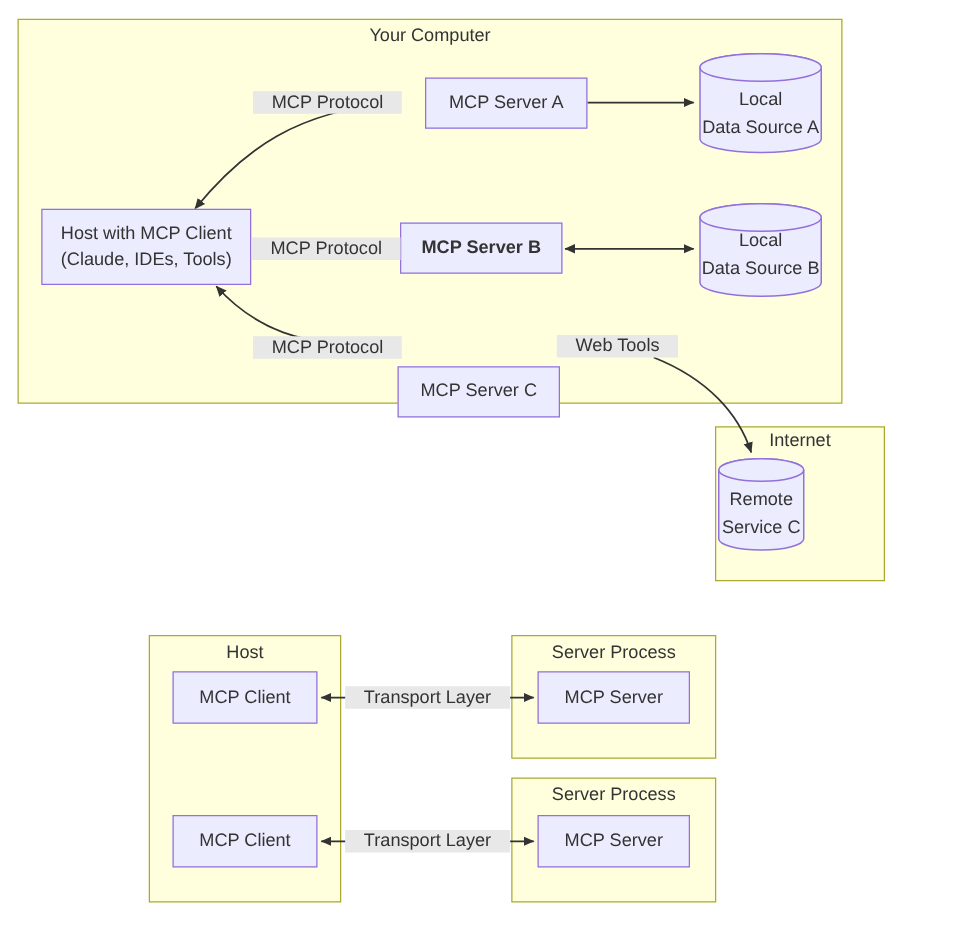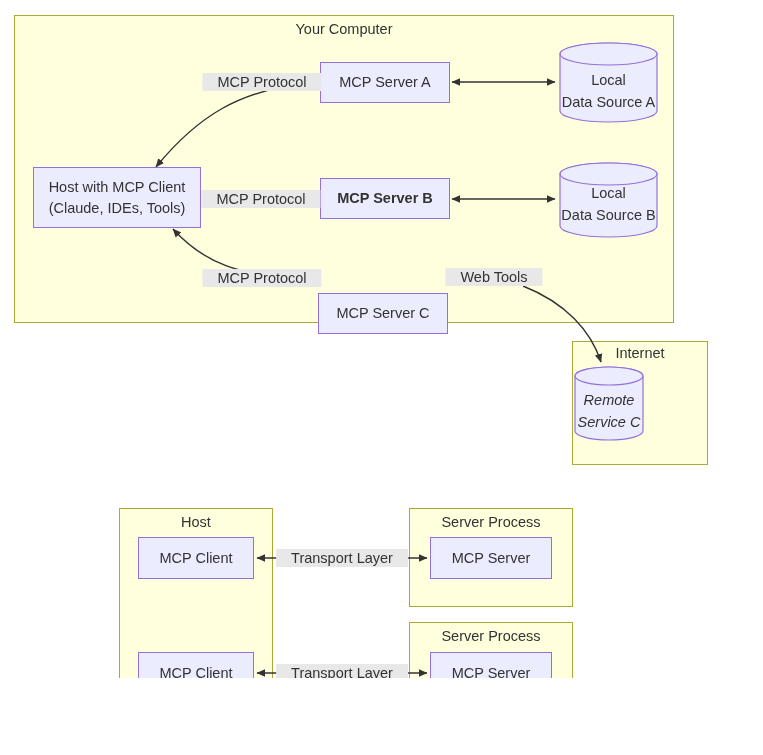--- a/index.html
+++ b/index.html
@@ -6,21 +6,21 @@
     --container-fill:#ffffde;
     --container-border:#aaaa33;
     --node-fill:#ececff;
     --node-border:#9370db;
     --label-bg:#e8e8e8;
     --line-color:#333333;
     --text-color:#333333;
   }
   html,body{margin:0;padding:0;background:#ffffff;}
   .canvas{
-    position:relative;width:763px;height:678px;background:#ffffff;overflow:hidden;
+    position:relative;width:763px;height:755px;background:#ffffff;overflow:hidden;
     font-family:"Liberation Sans", sans-serif;color:var(--text-color);font-size:14.5px;
   }
   .cluster{
     position:absolute;background:var(--container-fill);
     border:1px solid var(--container-border);box-sizing:border-box;z-index:1;
   }
   .cluster-title{
     position:absolute;left:0;right:0;top:5px;text-align:center;
     color:var(--text-color);z-index:2;
   }
@@ -99,21 +99,21 @@
     <path class="edge" d="M523,286 C566,303 591,331 601,362" marker-end="url(#arrowE)"></path>
     <path class="edge" d="M257,558 L427,558" marker-start="url(#arrowS)" marker-end="url(#arrowE)"></path>
     <path class="edge" d="M257,673 L427,673" marker-start="url(#arrowS)" marker-end="url(#arrowE)"></path>
   </svg>
 
   <div class="node" style="left:33px;top:167px;width:168px;height:61px;">
     <div>Host with MCP Client</div>
     <div>(Claude, IDEs, Tools)</div>
   </div>
 
-  <div class="node" style="left:320px;top:62px;width:130px;height:41px;">
+  <div class="node" style="left:340px;top:62px;width:130px;height:41px;">
     <div>MCP Server A</div>
   </div>
 
   <div class="node" style="left:320px;top:178px;width:130px;height:41px;font-weight:bold;">
     <div>MCP Server B</div>
   </div>
 
   <div class="node" style="left:318px;top:257px;width:130px;height:41px;margin-top:36px;">
     <div>MCP Server C</div>
   </div>
@@ -137,21 +137,21 @@
   <div class="cyl-label" style="left:555px;top:70px;width:107px;">
     <div>Local</div>
     <div>Data Source A</div>
   </div>
 
   <div class="cyl-label" style="left:555px;top:183px;width:107px;">
     <div>Local</div>
     <div>Data Source B</div>
   </div>
 
-  <div class="cyl-label" style="left:569px;top:389px;width:80px;line-height:22px;font-style:italic;">
+  <div class="cyl-label" style="left:569px;top:389px;width:80px;line-height:22px;">
     <div>Remote</div>
     <div>Service C</div>
   </div>
 
   <div class="edge-label" style="left:262px;top:82px;">MCP Protocol</div>
   <div class="edge-label" style="left:261px;top:199px;">MCP Protocol</div>
   <div class="edge-label" style="left:262px;top:278px;">MCP Protocol</div>
   <div class="edge-label" style="left:494px;top:277px;">Web Tools</div>
   <div class="edge-label" style="left:342px;top:558px;">Transport Layer</div>
   <div class="edge-label" style="left:342px;top:673px;">Transport Layer</div>

